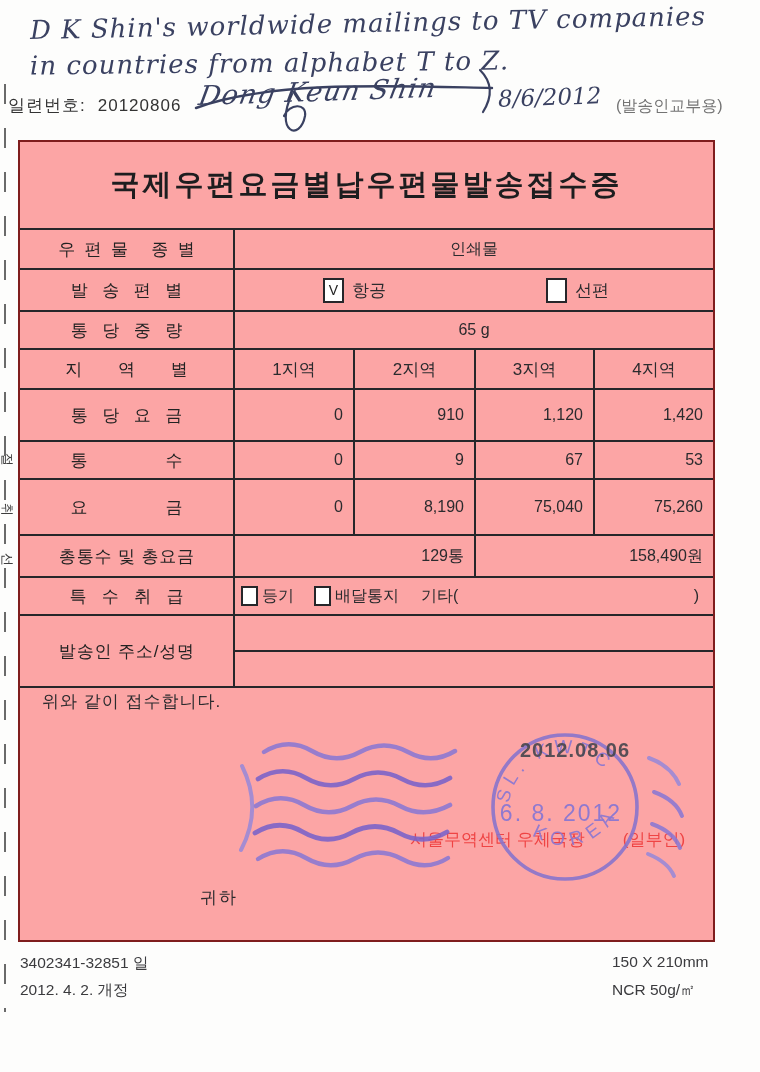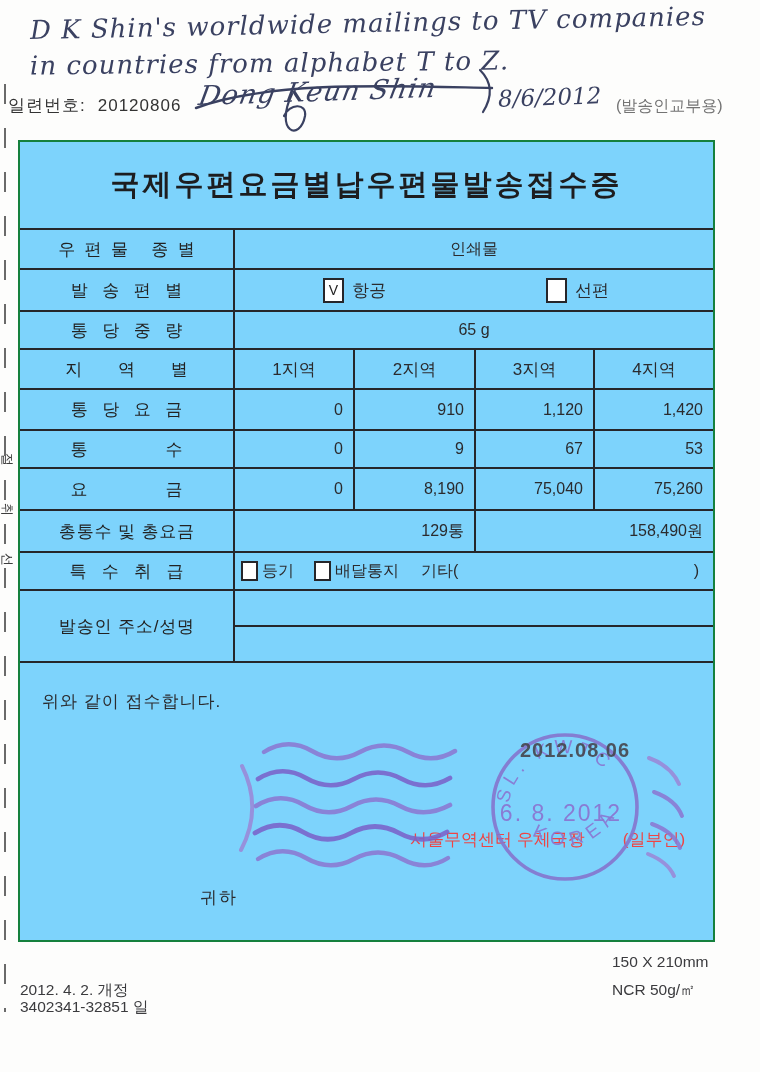--- a/index.html
+++ b/index.html
@@ -32,21 +32,21 @@
     font-size:27px;color:#3a4161;transform:skewX(-12deg) rotate(-2deg);letter-spacing:1px;white-space:nowrap;
   }
   .sig-svg{position:absolute;left:0;top:0;}
   
   .serial{position:absolute;left:8px;top:94px;font-size:17px;letter-spacing:1px;color:#333;white-space:nowrap;}
   .serial b{font-weight:normal;margin-left:12px;letter-spacing:1px;}
   .dist-note{position:absolute;left:616px;top:96px;font-size:16px;color:#737373;white-space:nowrap;}
   
   .tbl{
     position:absolute;left:18px;top:140px;width:693px;height:798px;
-    border:2px solid #15803d;background:#7dd3fc;box-sizing:content-box;
+    border:2px solid #7f1d1d;background:#fca5a5;box-sizing:content-box;
   }
   .trow{display:flex;border-top:2px solid #26262a;box-sizing:border-box;align-items:stretch;}
   .title-row{display:flex;align-items:center;justify-content:center;height:86px;}
   .form-title{font-size:29px;font-weight:600;letter-spacing:3px;color:#1d1d1f;}
   .lbl{
     width:215px;flex:0 0 215px;border-right:2px solid #26262a;box-sizing:border-box;
     display:flex;align-items:center;justify-content:center;font-size:17px;color:#222;
     white-space:nowrap;overflow:hidden;
   }
   .lbl span{letter-spacing:var(--ls,0.1em);padding-left:var(--ls,0.1em);}
@@ -74,21 +74,21 @@
   .sender-line:last-child{border-bottom:none;}
   .open-area{height:280px;border-top:2px solid #26262a;}
   
   .accept{position:absolute;left:42px;top:690px;font-size:17px;letter-spacing:1px;color:#2b2b2e;z-index:3;}
   .postmaster{position:absolute;left:410px;top:828px;font-size:17px;color:#ef4444;z-index:3;white-space:nowrap;}
   .postmaster .gap{display:inline-block;width:38px;}
   .recipient{position:absolute;left:200px;top:886px;font-size:17px;letter-spacing:2px;color:#2b2b2e;z-index:3;}
   .stamp-svg{position:absolute;left:228px;top:720px;z-index:7;pointer-events:none;}
   
   .foot{position:absolute;font-size:15.5px;color:#3b3b3e;white-space:nowrap;}
-  .f-l1{left:20px;top:953px;margin-top:44px;}
+  .f-l1{left:20px;top:953px;}
   .f-l2{left:20px;top:980px;}
   .f-r1{left:612px;top:953px;text-align:right;}
   .f-r2{left:612px;top:980px;}
 </style>
 </head>
 <body>
 
 <div class="perf"></div>
 <span class="cut-char" style="top:452px">절</span>
 <span class="cut-char" style="top:502px">취</span>
@@ -145,41 +145,41 @@
   <div class="trow" style="height:40px">
     <div class="lbl" style="--ls:2.1em">
         <span>지역별</span>
       </div>
     <div class="cell c-head w1">1지역</div>
     <div class="cell c-head w2">2지역</div>
     <div class="cell c-head w3">3지역</div>
     <div class="cell c-head w4">4지역</div>
   </div>
 
-  <div class="trow" style="height:41px">
+  <div class="trow" style="height:52px">
     <div class="lbl" style="--ls:0.85em">
         <span>통당요금</span>
       </div>
     <div class="cell c-num w1">0</div>
     <div class="cell c-num w2">910</div>
     <div class="cell c-num w3">1,120</div>
     <div class="cell c-num w4">1,420</div>
   </div>
 
   <div class="trow" style="height:38px">
     <div class="lbl" style="--ls:4.6em">
         <span>통수</span>
       </div>
     <div class="cell c-num w1">0</div>
     <div class="cell c-num w2">9</div>
     <div class="cell c-num w3">67</div>
     <div class="cell c-num w4">53</div>
   </div>
 
-  <div class="trow" style="height:42px">
+  <div class="trow" style="height:56px">
     <div class="lbl" style="--ls:4.6em">
         <span>요금</span>
       </div>
     <div class="cell c-num w1">0</div>
     <div class="cell c-num w2">8,190</div>
     <div class="cell c-num w3">75,040</div>
     <div class="cell c-num w4">75,260</div>
   </div>
 
   <div class="trow" style="height:42px">

